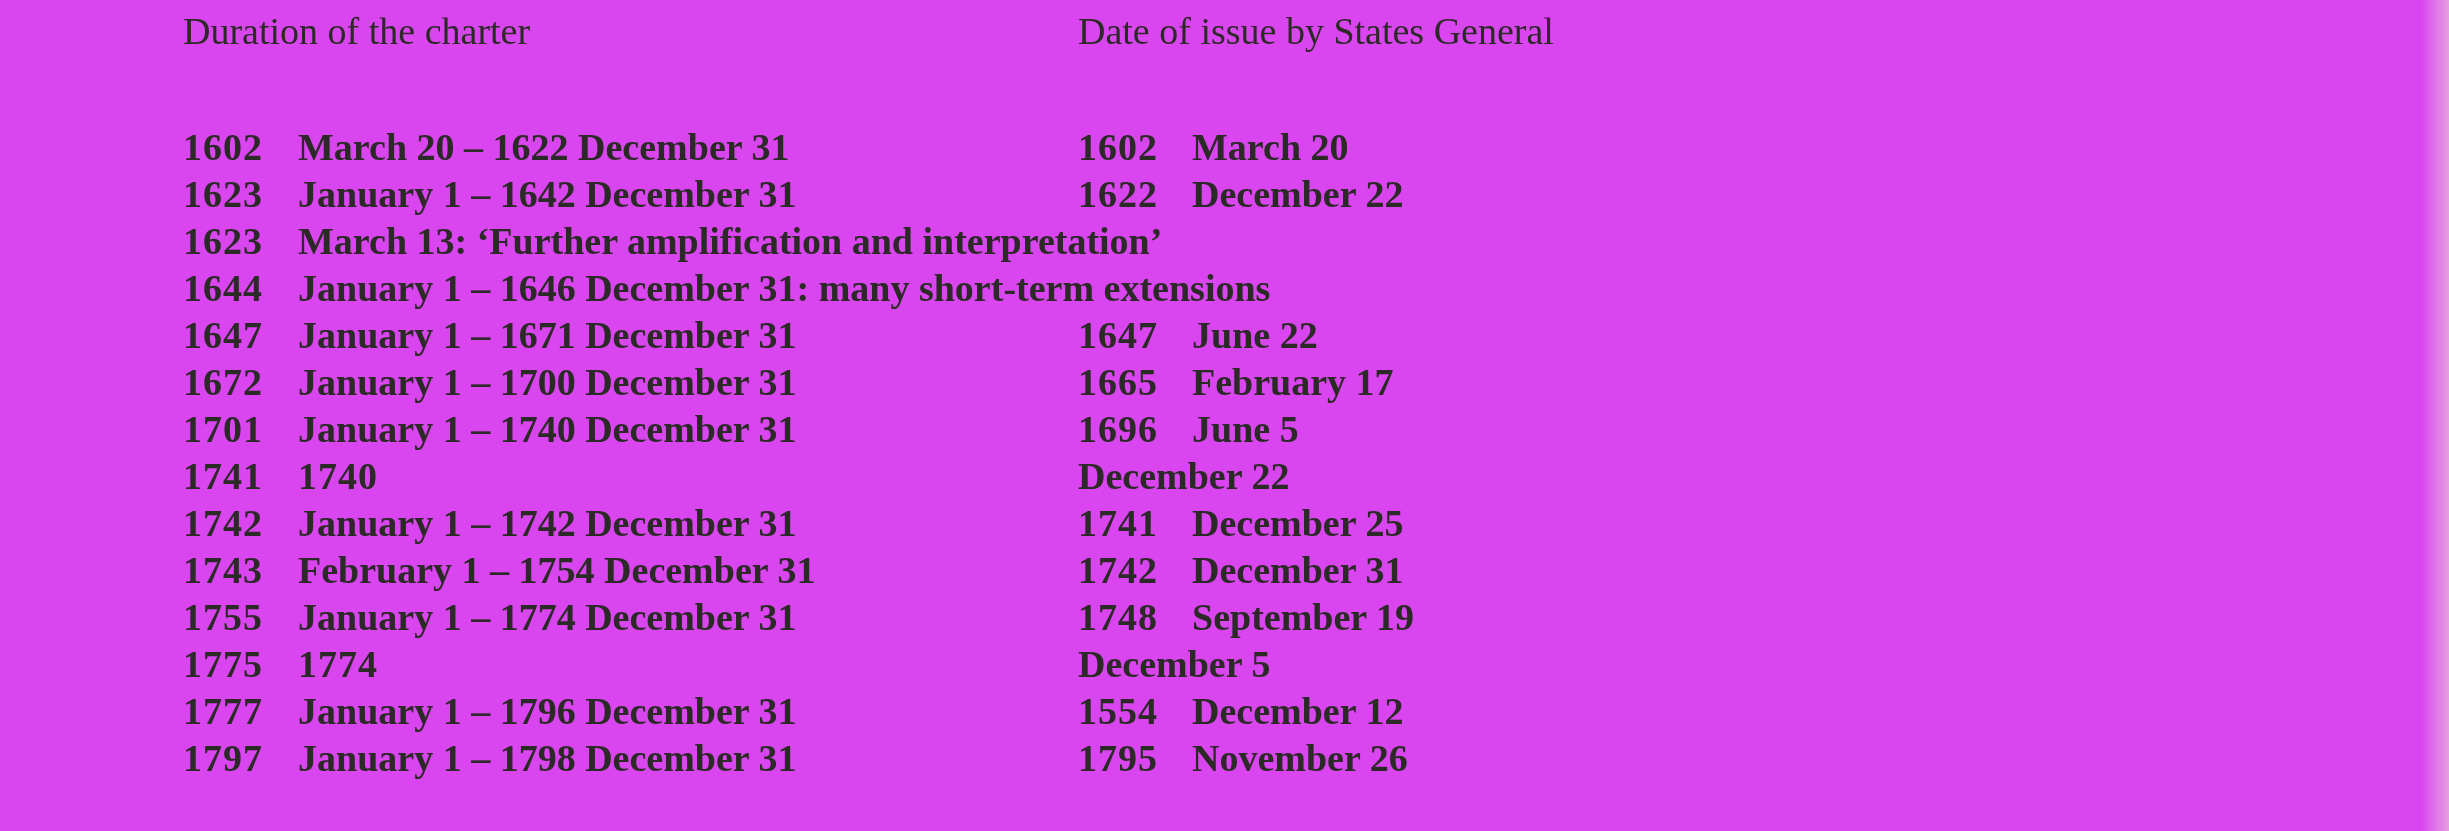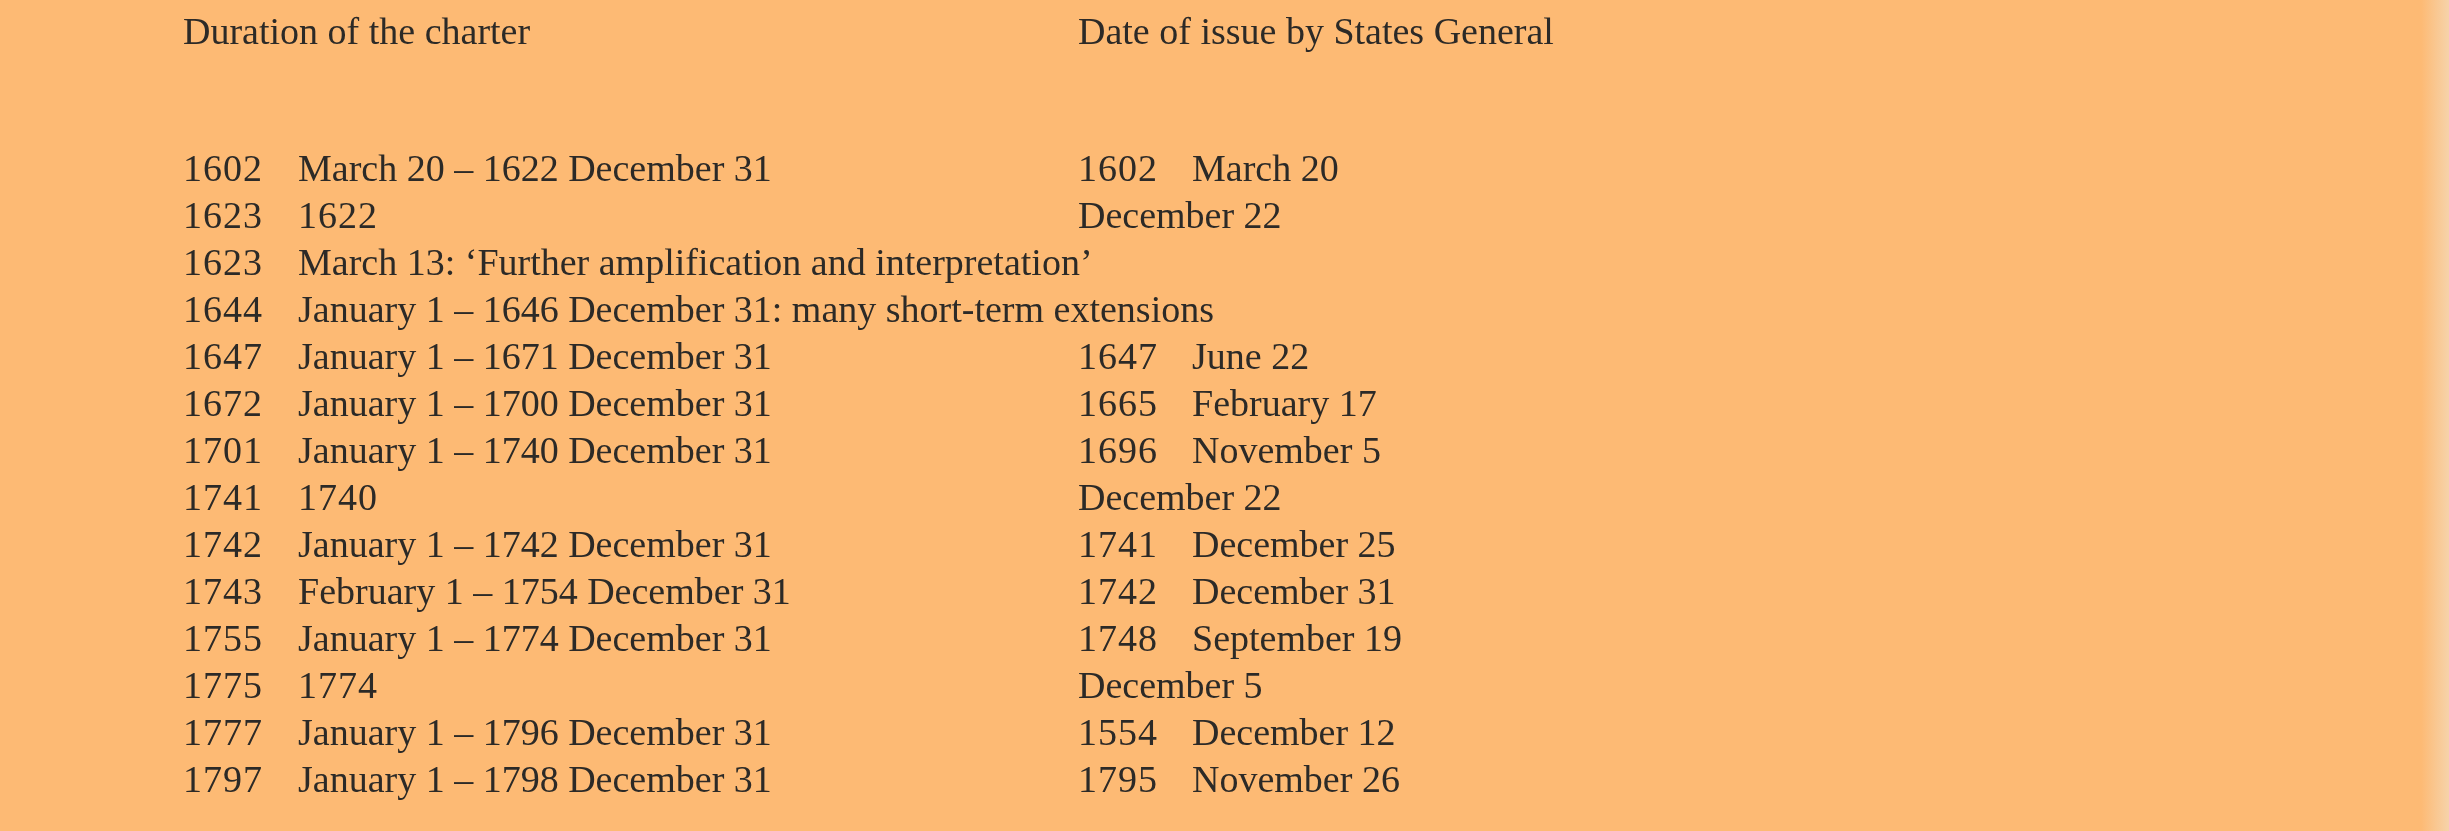--- a/index.html
+++ b/index.html
@@ -4,21 +4,21 @@
 <style>
   html, body {
     margin: 0;
     padding: 0;
     background: #e8e8e8;
   }
   .page {
     position: relative;
     width: 2449px;
     height: 831px;
-    background: #fdba74;
+    background: #d946ef;
     overflow: hidden;
     font-family: "Liberation Serif", "DejaVu Serif", serif;
     color: #2c2a27;
     font-feature-settings: "onum" 1;
   }
   
   .page::after {
     content: "";
     position: absolute;
     top: 0;
@@ -35,21 +35,22 @@
     right: 0;
   }
   .headers {
     display: grid;
     grid-template-columns: 895px auto;
     font-size: 38px;
     line-height: 47px;
     white-space: nowrap;
   }
   .table-body {
-    margin-top: 90px;
+    margin-top: 69px;
+    font-weight: bold;
   }
   .row {
     display: grid;
     grid-template-columns: 115px 780px 114px 1fr;
     font-size: 38px;
     line-height: 47px;
     white-space: nowrap;
   }
   .cell {
     overflow: visible;
@@ -69,20 +70,21 @@
     </div>
     <div class="table-body">
         <div class="row">
           <span class="cell charter-year-cell">1602</span>
           <span class="cell charter-duration-cell">March 20 – 1622 December 31</span>
           <span class="cell issue-year-cell">1602</span>
           <span class="cell issue-date-cell">March 20</span>
         </div>
         <div class="row">
           <span class="cell charter-year-cell">1623</span>
+          <span class="cell charter-duration-cell">January 1 – 1642 December 31</span>
           <span class="cell issue-year-cell">1622</span>
           <span class="cell issue-date-cell">December 22</span>
         </div>
         <div class="row">
           <span class="cell charter-year-cell">1623</span>
           <span class="cell charter-duration-cell">March 13: ‘Further amplification and interpretation’</span>
           <span class="cell issue-year-cell"></span>
           <span class="cell issue-date-cell"></span>
         </div>
         <div class="row">
@@ -100,21 +102,21 @@
         <div class="row">
           <span class="cell charter-year-cell">1672</span>
           <span class="cell charter-duration-cell">January 1 – 1700 December 31</span>
           <span class="cell issue-year-cell">1665</span>
           <span class="cell issue-date-cell">February 17</span>
         </div>
         <div class="row">
           <span class="cell charter-year-cell">1701</span>
           <span class="cell charter-duration-cell">January 1 – 1740 December 31</span>
           <span class="cell issue-year-cell">1696</span>
-          <span class="cell issue-date-cell">November 5</span>
+          <span class="cell issue-date-cell">June 5</span>
         </div>
         <div class="row">
           <span class="cell charter-year-cell">1741</span>
           <span class="cell issue-year-cell">1740</span>
           <span class="cell issue-date-cell">December 22</span>
         </div>
         <div class="row">
           <span class="cell charter-year-cell">1742</span>
           <span class="cell charter-duration-cell">January 1 – 1742 December 31</span>
           <span class="cell issue-year-cell">1741</span>

